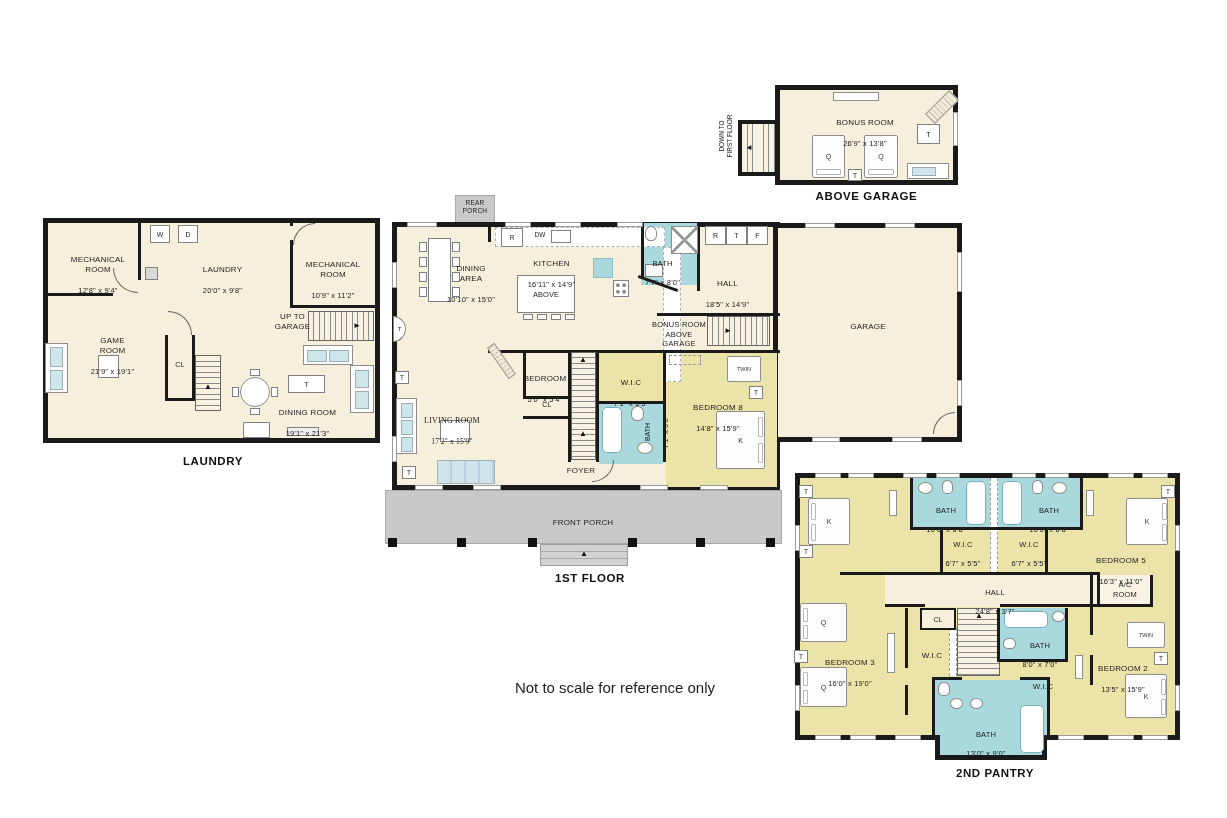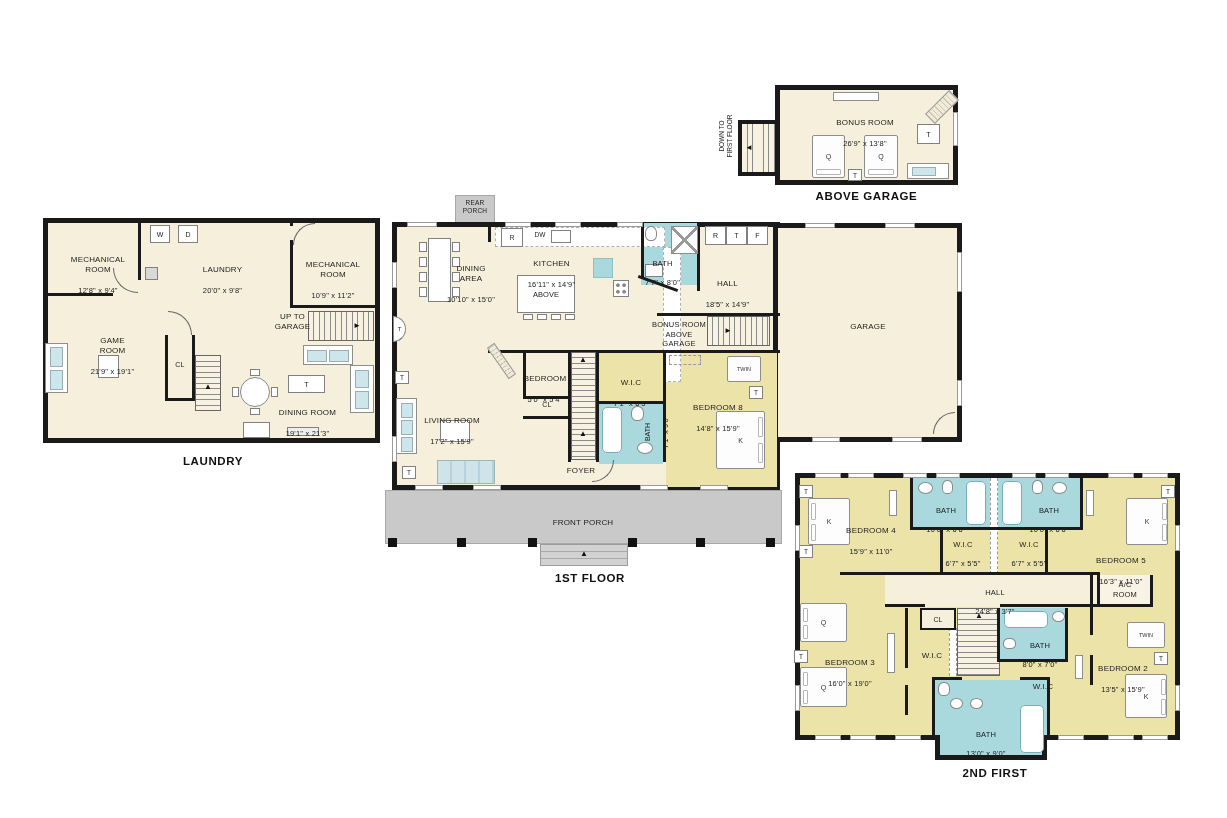--- a/index.html
+++ b/index.html
@@ -323,21 +323,21 @@
     </div>
     <div class="rlabel" style="left:138px;top:209px;width:48px;font-size:7px;">CL</div>
     <div class="rlabel" style="left:214px;top:176px;width:64px;">
       <div>W.I.C</div>
       <div class="rdims">7'1" x 6'5"</div>
     </div>
     <div class="rlabel" style="left:288px;top:201px;width:90px;">
       <div>BEDROOM 8</div>
       <div class="rdims">14'8" x 15'9"</div>
     </div>
-    <div class="rlabel" style="left:17px;top:214px;width:100px;">
+    <div class="rlabel" style="left:17px;top:214px;width:100px;font-family:Liberation Serif, serif;">
       <div>LIVING ROOM</div>
       <div class="rdims">17'2" x 15'9"</div>
     </div>
     <div class="rlabel" style="left:156px;top:264px;width:80px;">
       <div>FOYER</div>
       <div class="rdims">9'10" x 9'8"</div>
     </div>
 
     <div class="porch" style="left:0;top:298px;width:397px;height:54px;"></div>
     <div class="rlabel" style="left:98px;top:326px;width:200px;">FRONT PORCH</div>
@@ -465,24 +465,20 @@
     <div class="win" style="left:60px;top:265px;width:26px;height:5px;"></div>
     <div class="win" style="left:105px;top:265px;width:26px;height:5px;"></div>
     <div class="win" style="left:268px;top:265px;width:26px;height:5px;"></div>
     <div class="win" style="left:318px;top:265px;width:26px;height:5px;"></div>
     <div class="win" style="left:352px;top:265px;width:26px;height:5px;"></div>
     <div class="win" style="left:5px;top:55px;width:5px;height:26px;"></div>
     <div class="win" style="left:5px;top:215px;width:5px;height:26px;"></div>
     <div class="win" style="left:385px;top:55px;width:5px;height:26px;"></div>
     <div class="win" style="left:385px;top:215px;width:5px;height:26px;"></div>
 
-    <div class="rlabel" style="left:31px;top:46px;width:100px;">
-      <div>BEDROOM 4</div>
-      <div class="rdims">15'9" x 11'0"</div>
-    </div>
     <div class="rlabel" style="left:125px;top:26px;width:62px;font-size:7.5px;">
       <div>BATH</div>
       <div class="rdims">10'0" x 6'6"</div>
     </div>
     <div class="rlabel" style="left:228px;top:26px;width:62px;font-size:7.5px;">
       <div>BATH</div>
       <div class="rdims">10'0" x 6'6"</div>
     </div>
     <div class="rlabel" style="left:143px;top:60px;width:60px;font-size:7.5px;">
       <div>W.I.C</div>
@@ -513,16 +509,17 @@
     </div>
     <div class="rlabel" style="left:223px;top:212px;width:60px;">W.I.C</div>
     <div class="rlabel" style="left:283px;top:184px;width:100px;">
       <div>BEDROOM 2</div>
       <div class="rdims">13'5" x 15'9"</div>
     </div>
     <div class="rlabel" style="left:166px;top:250px;width:60px;font-size:7.5px;">
       <div>BATH</div>
       <div class="rdims">13'0" x 9'0"</div>
     </div>
-    <div class="ptitle" style="left:55px;top:297px;width:300px;">2ND FIRST</div>
+    <div class="ptitle" style="left:55px;top:297px;width:300px;">2ND PANTRY</div>
   </section>
 
+  <div class="note" style="left:420px;top:679px;width:390px;">Not to scale for reference only</div>
 </div>
 
 </body></html>

